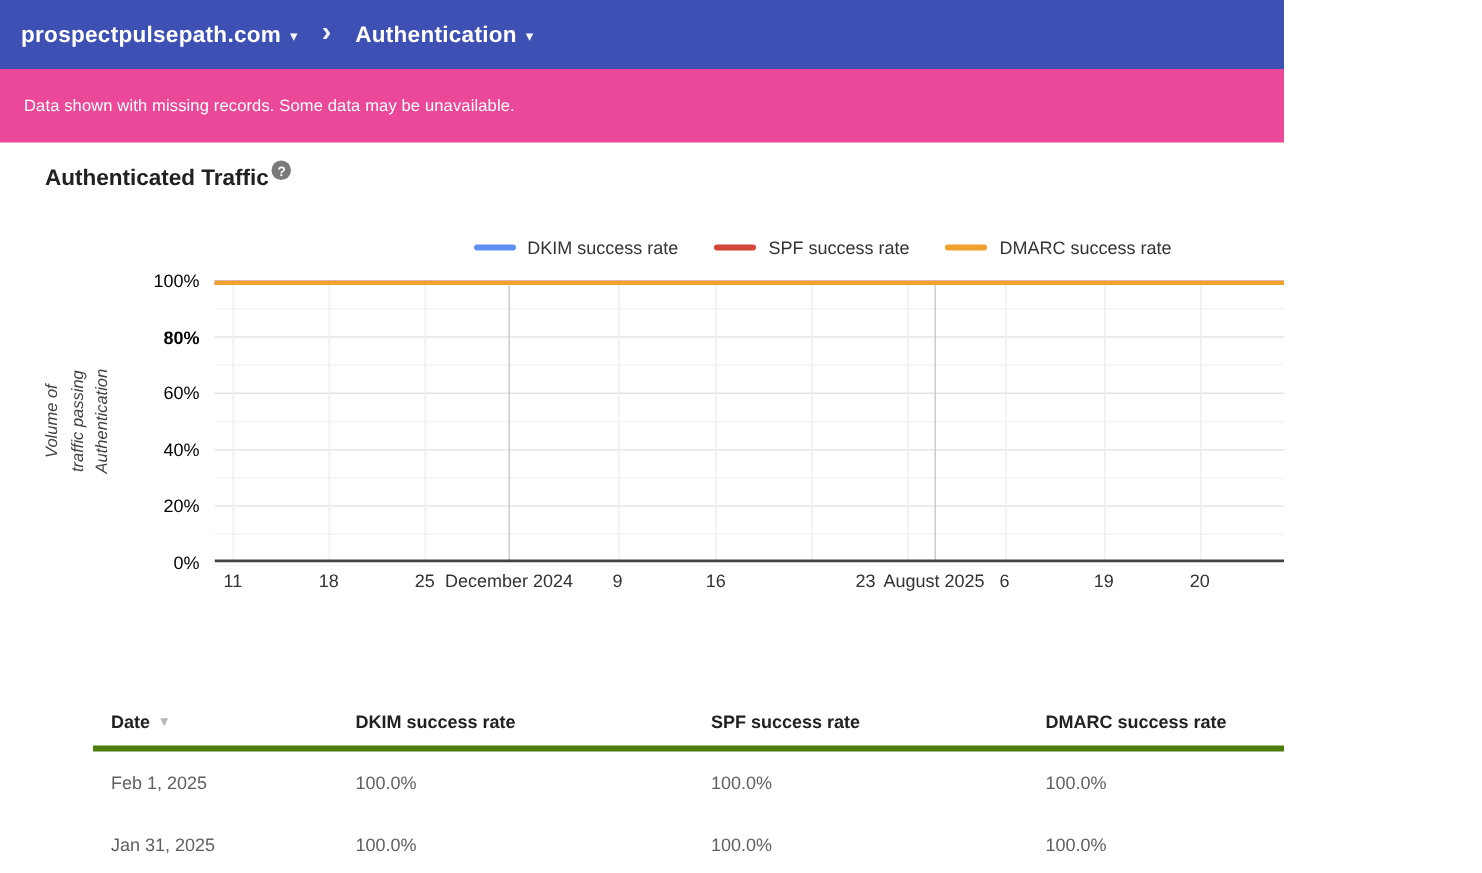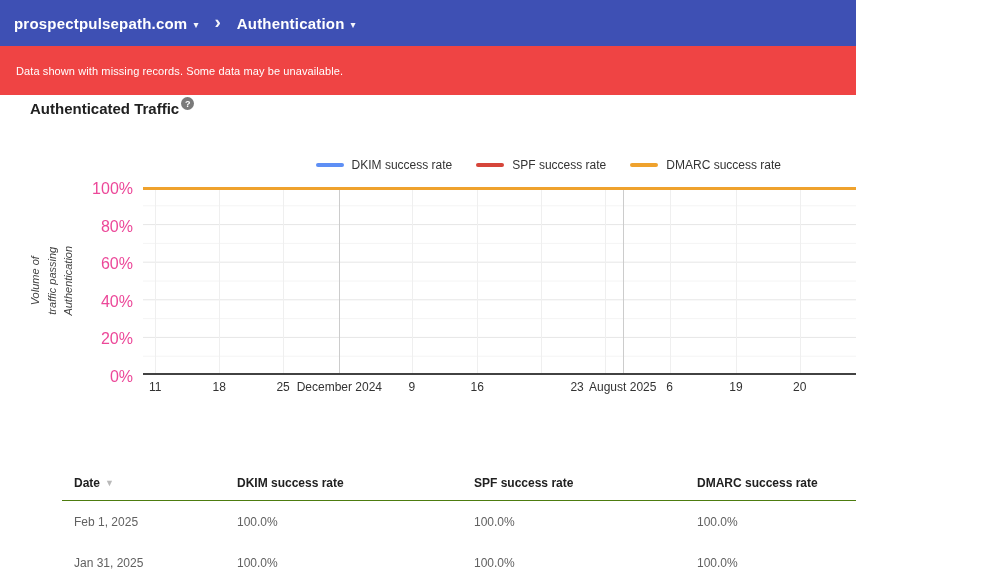--- a/index.html
+++ b/index.html
@@ -17,66 +17,66 @@
     color:#ffffff;
   }
   .crumb { display:flex; align-items:center; cursor:pointer; }
   .crumb-label { font-size:15px; font-weight:bold; letter-spacing:.2px; }
   .caret { font-size:10px; margin-left:6px; opacity:.95; position:relative; top:1px; }
   .crumb-sep { font-size:19px; font-weight:bold; margin:0 16px 2px 16px; opacity:.95; }
 
   
   .banner {
     position:absolute; left:0; top:46px; width:988px; height:49px;
-    background:#ef4444; color:#ffffff; display:flex; align-items:center;
+    background:#ec4899; color:#ffffff; display:flex; align-items:center;
     padding:0 16px;
   }
   .banner-msg { font-size:11px; letter-spacing:.1px; }
   .banner-close {
     position:absolute; right:27px; top:50%; transform:translateY(-50%);
     font-size:15px; cursor:pointer; line-height:1;
   }
 
   
   .page-title {
-    position:absolute; left:30px; top:100px; font-size:15px; font-weight:bold;
+    position:absolute; left:30px; top:110px; font-size:15px; font-weight:bold;
     color:#212121; display:flex; align-items:flex-start;
   }
   .help-badge {
     width:13px; height:13px; border-radius:50%; background:#7a7a7a; color:#fff;
     font-size:9px; font-weight:bold; display:inline-flex; align-items:center;
     justify-content:center; margin-left:2px; margin-top:-3px; cursor:pointer;
   }
 
   
   .legend {
     position:absolute; top:158px; right:75px; display:flex; align-items:center;
   }
   .legend-item { display:flex; align-items:center; margin-left:24px; }
   .legend-swatch { width:28px; height:4px; border-radius:2px; margin-right:8px; }
   .legend-label { font-size:12px; color:#333333; }
 
   
   .plot { position:absolute; left:143px; top:187px; width:770px; height:188px; }
   .y-ticks { position:absolute; left:88px; top:187px; width:45px; height:188px; }
-  .y-tick { position:absolute; right:0; font-size:16px; color:#ec4899; }
+  .y-tick { position:absolute; right:0; font-size:12px; color:#000000; }
   .x-ticks { position:absolute; left:143px; top:380px; width:770px; height:16px; }
   .x-tick { position:absolute; transform:translateX(-50%); font-size:12px; color:#333333; white-space:nowrap; }
   .y-axis-title {
     position:absolute; left:18px; top:187px; width:68px; height:188px;
     display:flex; align-items:center; justify-content:center;
   }
   .y-axis-title span {
     transform:rotate(-90deg); white-space:pre-line; text-align:center;
     font-size:11px; font-style:italic; color:#424242; line-height:1.5; width:188px;
   }
 
   
   .table { position:absolute; left:62px; top:465px; width:918px; }
-  .t-header { position:relative; height:36px; border-bottom:1px solid #4d7c0f;text-align:right; }
+  .t-header { position:relative; height:36px; border-bottom:4px solid #4d7c0f;text-align:right; }
   .t-header .cell { font-weight:bold; color:#212121; }
   .t-row { position:relative; height:41px; }
   .t-row .cell { color:#616161; }
   .cell { position:absolute; top:50%; transform:translateY(-50%); font-size:12px; white-space:nowrap; }
   .sort-icon { color:#b9b9b9; font-size:9px; margin-left:5px; position:relative; top:-1px; }
 </style>
 </head>
 <body>
 
 <div class="app">
@@ -121,21 +121,21 @@
   <div class="y-axis-title">
     <span>Volume of traffic passing
 Authentication</span>
   </div>
 
   <div class="y-ticks" id="yTicks">
       <span class="y-tick" style="top: 181px;">0%</span>
       <span class="y-tick" style="top: 143.4px;">20%</span>
       <span class="y-tick" style="top: 105.8px;">40%</span>
       <span class="y-tick" style="top: 68.2px;">60%</span>
-      <span class="y-tick" style="top: 30.6px;">80%</span>
+      <span class="y-tick" style="top: 30.6px; font-weight: bold;">80%</span>
       <span class="y-tick" style="top: -7px;">100%</span>
     </div>
 
   <div class="plot">
     <svg id="plotSvg" width="770" height="188" viewBox="0 0 770 188">
         <line x1="0" x2="770" y1="169.2" y2="169.2" stroke="#f4f4f4" stroke-width="1"></line>
         <line x1="0" x2="770" y1="150.4" y2="150.4" stroke="#e6e6e6" stroke-width="1"></line>
         <line x1="0" x2="770" y1="131.6" y2="131.6" stroke="#f4f4f4" stroke-width="1"></line>
         <line x1="0" x2="770" y1="112.8" y2="112.8" stroke="#e6e6e6" stroke-width="1"></line>
         <line x1="0" x2="770" y1="94" y2="94" stroke="#f4f4f4" stroke-width="1"></line>

